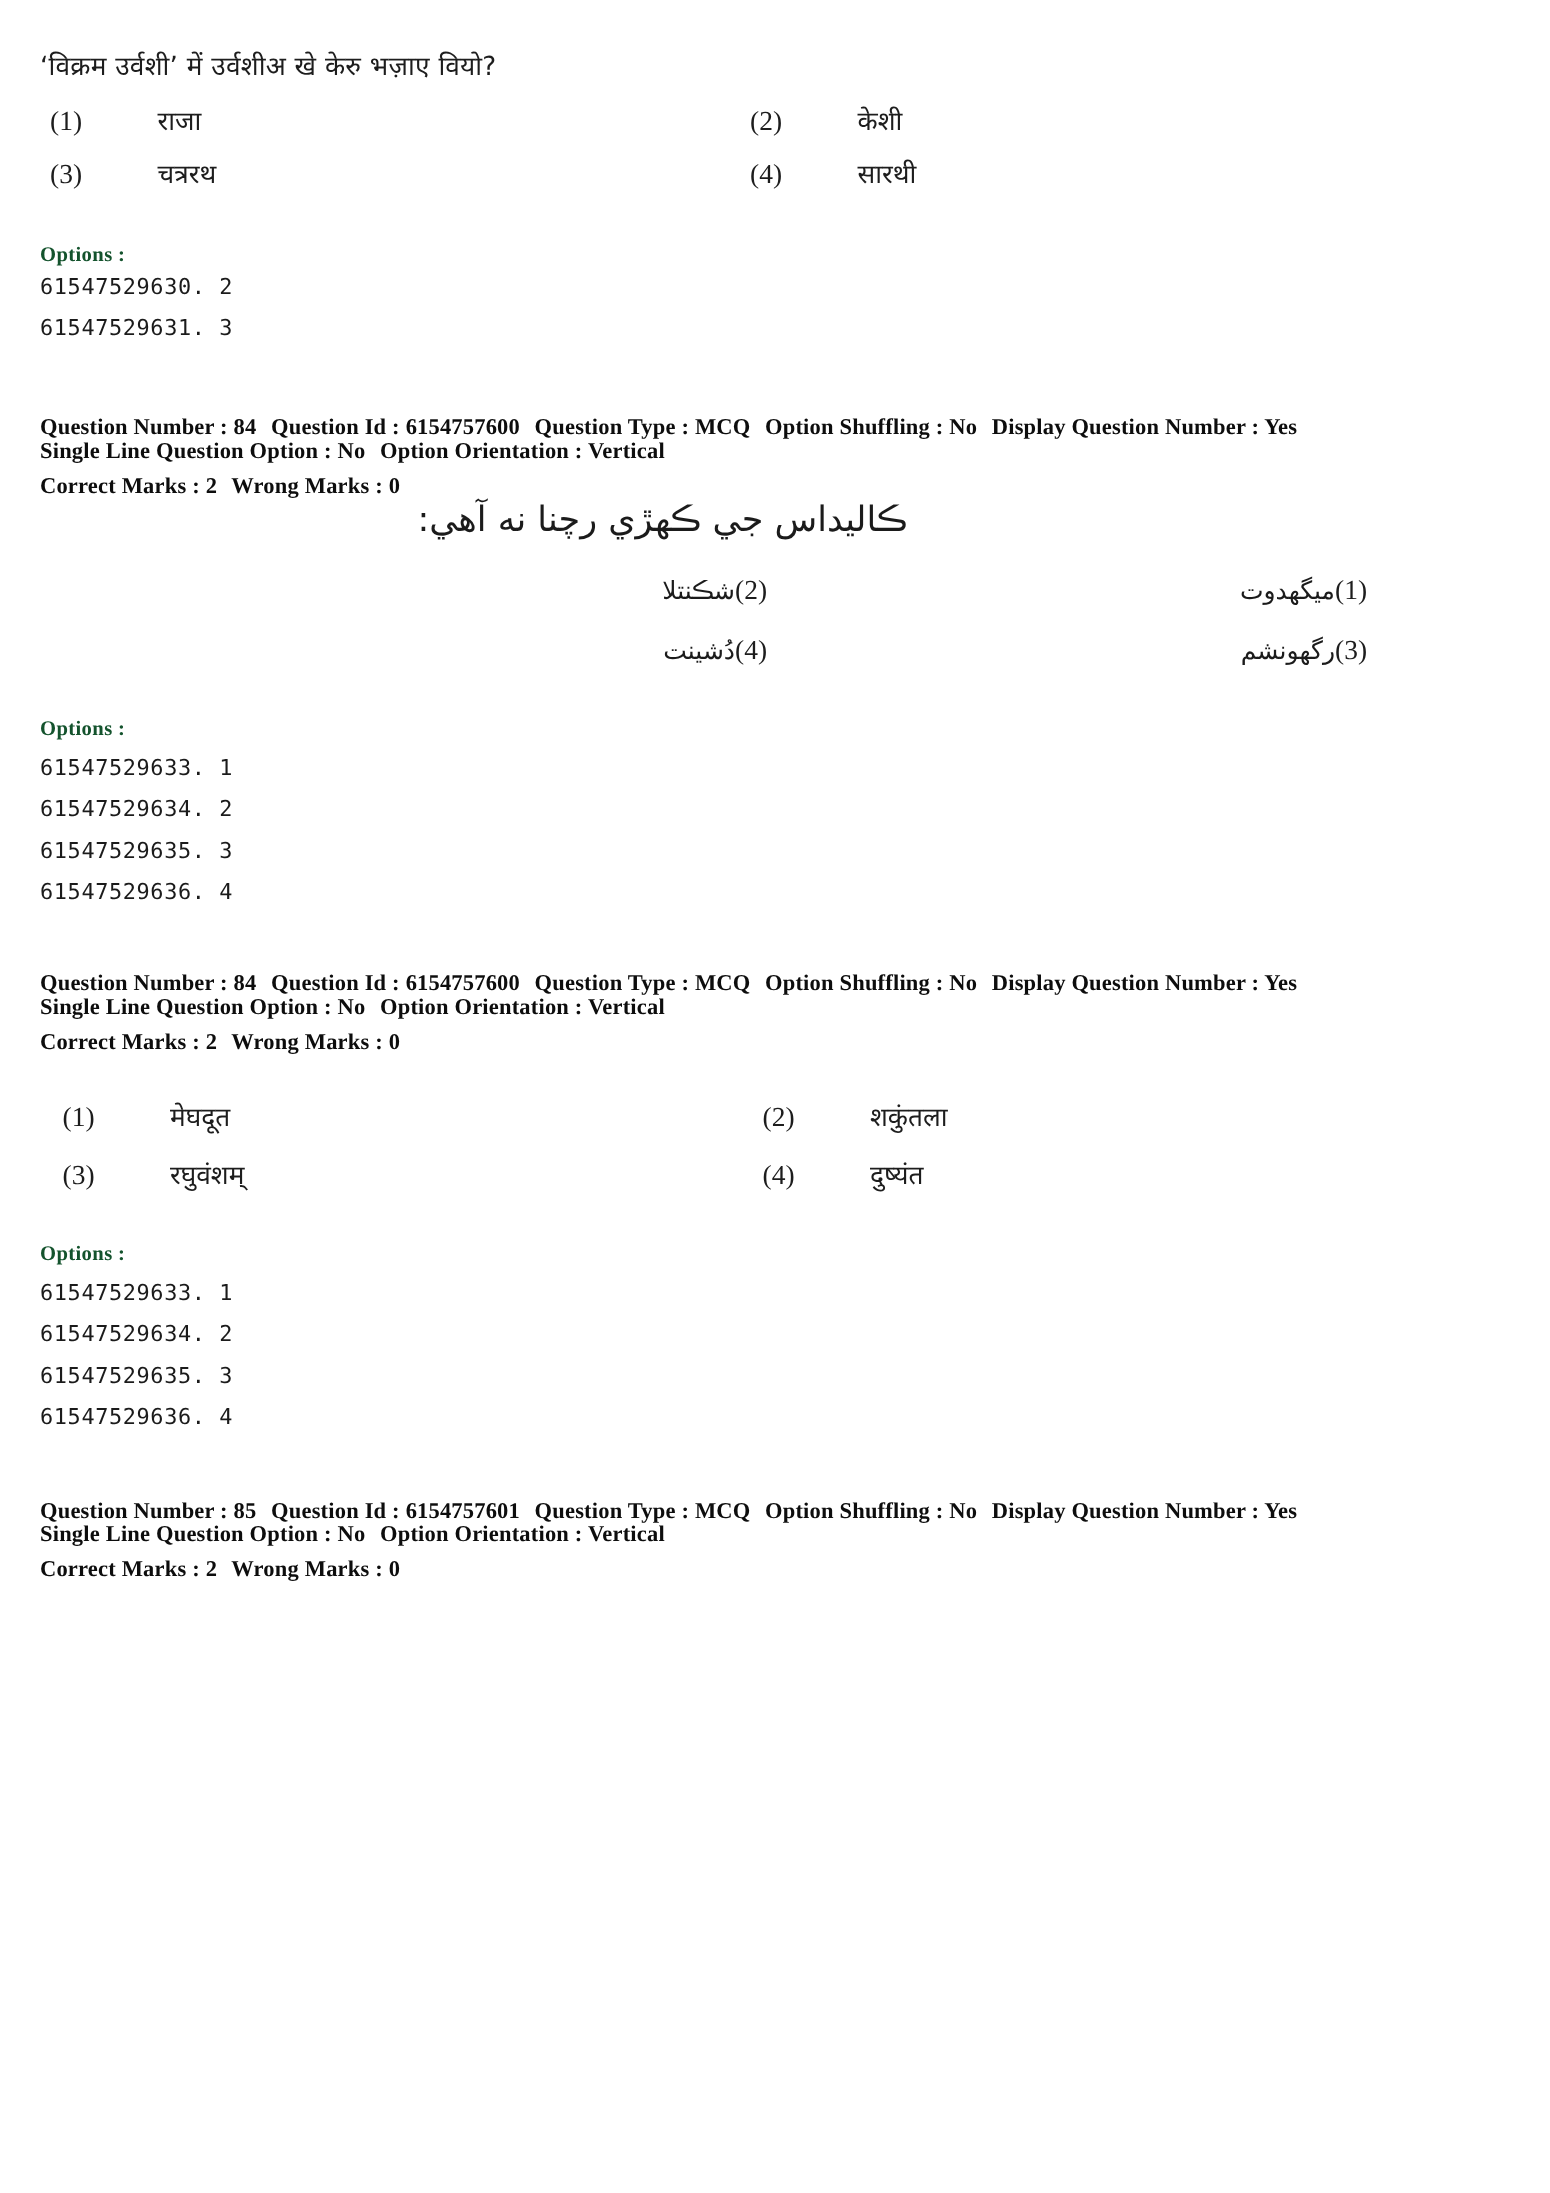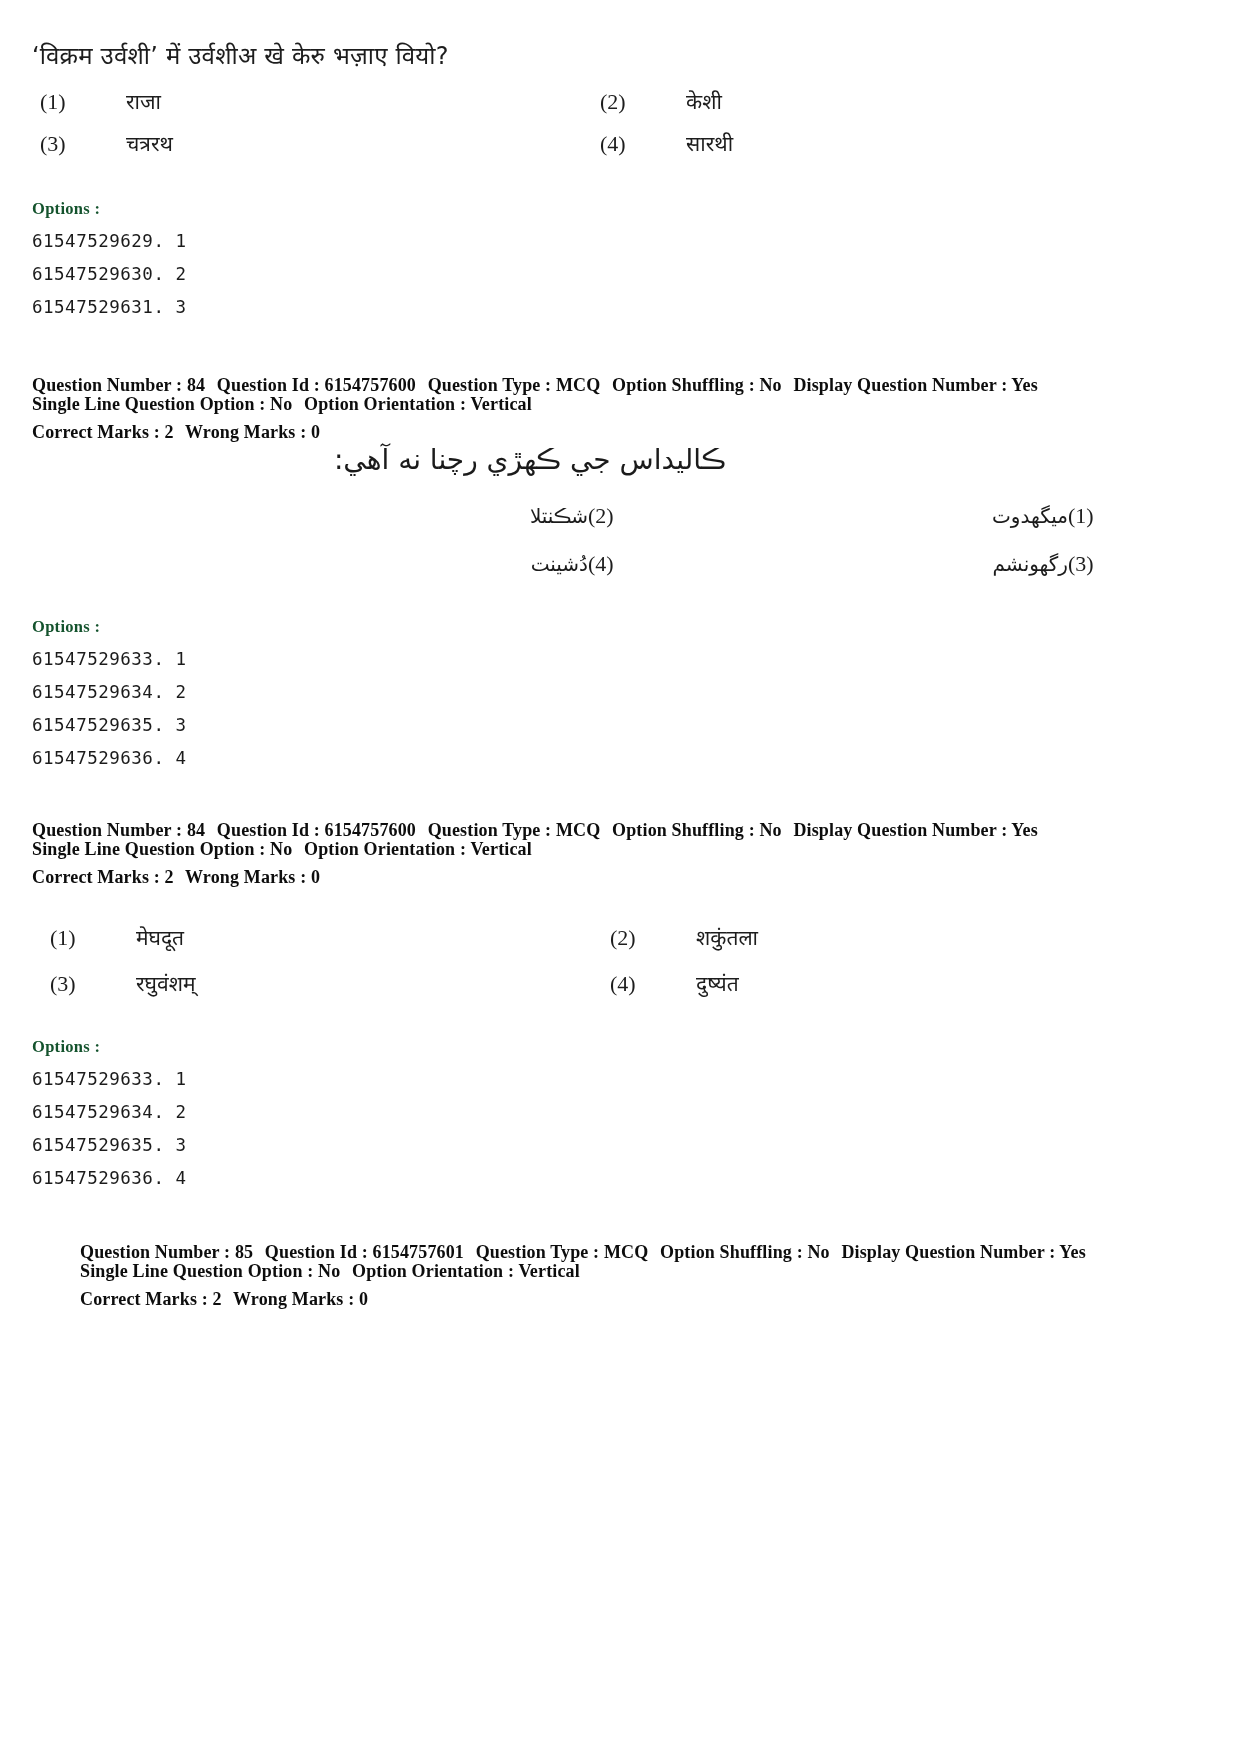--- a/index.html
+++ b/index.html
@@ -21,21 +21,21 @@
     height: 1754px;
     box-sizing: border-box;
     padding: 0 32px;
   }
 
   
   .qblock { position: relative; }
 
   .qtext {
     font-family: "DejaVu Sans", "Liberation Sans", sans-serif;
-    font-size: 24px;
+    font-size: 21px;
     color: #1d1d1d;
     letter-spacing: .2px;
   }
   .qtext-dev { font-size: 21.5px; }
 
   .opt-grid {
     display: grid;
     grid-template-columns: 560px 1fr;
     row-gap: 14px;
     margin-top: 14px;
@@ -145,21 +145,20 @@
         <span class="val">चत्ररथ</span>
       </div>
       <div class="opt">
         <span class="num">(4)</span>
         <span class="val">सारथी</span>
       </div>
     </div>
 
     <div style="margin-top:42px;">
       <div class="options-label">Options :</div>
-      <div class="optid" style="margin-top:6px;">61547529629. 1</div>
       <div class="optid">61547529630. 2</div>
       <div class="optid">61547529631. 3</div>
     </div>
 
     <div class="meta" style="margin-top:52px;">
       <span>Question Number :</span>
       <span>84</span><span class="sep"></span>
       <span>Question Id :</span>
       <span>6154757600</span><span class="sep"></span>
       <span>Question Type :</span>
@@ -263,21 +262,21 @@
     </div>
 
     <div style="margin-top:40px;">
       <div class="options-label">Options :</div>
       <div class="optid" style="margin-top:6px;">61547529633. 1</div>
       <div class="optid">61547529634. 2</div>
       <div class="optid">61547529635. 3</div>
       <div class="optid">61547529636. 4</div>
     </div>
 
-    <div class="meta" style="margin-top:48px;margin-left:48px;">
+    <div class="meta" style="margin-top:48px;">
       <span>Question Number :</span>
       <span>85</span><span class="sep"></span>
       <span>Question Id :</span>
       <span>6154757601</span><span class="sep"></span>
       <span>Question Type :</span>
       <span>MCQ</span><span class="sep"></span>
       <span>Option Shuffling :</span>
       <span>No</span><span class="sep"></span>
       <span>Display Question Number :</span>
       <span>Yes</span>

